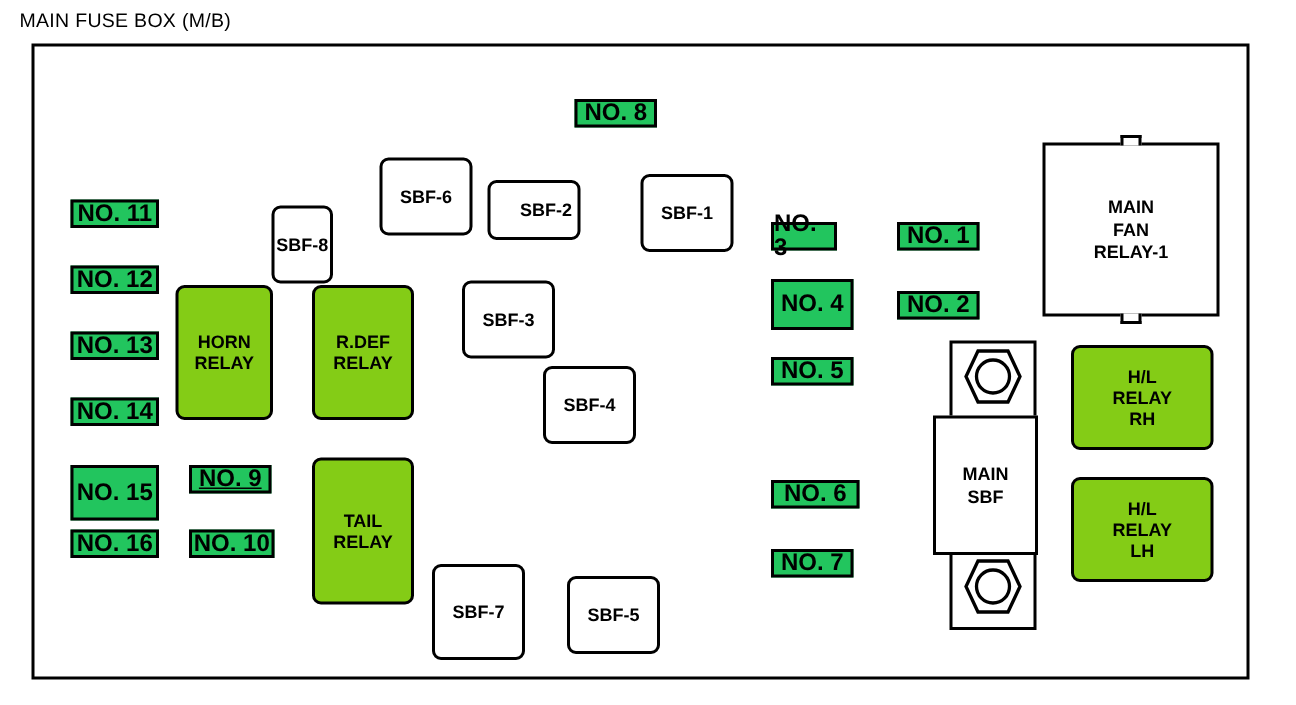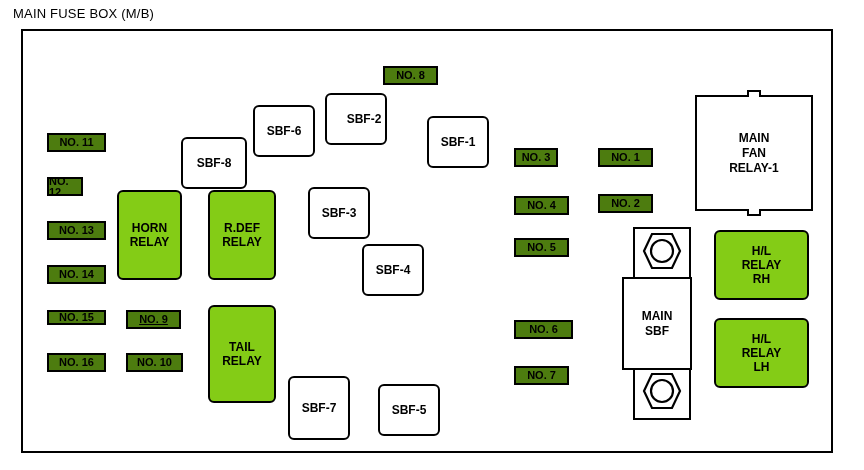--- a/index.html
+++ b/index.html
@@ -42,23 +42,23 @@
     border: 2px solid #000000;
     box-sizing: border-box;
     background: #ffffff;
   }
 
   
   .fuse-plate {
     position: absolute;
     border: 2px solid #000000;
     box-sizing: border-box;
-    background: #4d7c0f;
-    color: #000000;
-    font-size: 11px;
+    background: #22c55e;
+    color: #000000;
+    font-size: 16px;
     font-weight: bold;
     display: flex;
     align-items: center;
     justify-content: center;
     line-height: 1;
     letter-spacing: 0px;
   }
 
   
   .sbf-box {
@@ -158,42 +158,42 @@
 <body>
 
 <div id="canvas">
 
   <div class="title">MAIN FUSE BOX (M/B)</div>
 
   <div class="enclosure"></div>
 
   <div id="fuse-plates-layer">
       <div class="fuse-plate" style="left: 47px; top: 133px; width: 59px; height: 19px;">NO. 11</div>
-      <div class="fuse-plate" style="left: 47px; top: 177px; width: 36px; height: 19px;">NO. 12</div>
+      <div class="fuse-plate" style="left: 47px; top: 177px; width: 59px; height: 19px;">NO. 12</div>
       <div class="fuse-plate" style="left: 47px; top: 221px; width: 59px; height: 19px;">NO. 13</div>
       <div class="fuse-plate" style="left: 47px; top: 265px; width: 59px; height: 19px; text-align: right;">NO. 14</div>
-      <div class="fuse-plate" style="left: 47px; top: 310px; width: 59px; height: 15px;">NO. 15</div>
+      <div class="fuse-plate" style="left: 47px; top: 310px; width: 59px; height: 37px;">NO. 15</div>
       <div class="fuse-plate" style="left: 47px; top: 353px; width: 59px; height: 19px;">NO. 16</div>
       <div class="fuse-plate" style="left: 126px; top: 310px; width: 55px; height: 19px; text-decoration: underline;">NO. 9</div>
       <div class="fuse-plate" style="left: 126px; top: 353px; width: 57px; height: 19px;">NO. 10</div>
       <div class="fuse-plate" style="left: 383px; top: 66px; width: 55px; height: 19px;">NO. 8</div>
       <div class="fuse-plate" style="left: 514px; top: 148px; width: 44px; height: 19px;">NO. 3</div>
-      <div class="fuse-plate" style="left: 514px; top: 196px; width: 55px; height: 19px;">NO. 4</div>
+      <div class="fuse-plate" style="left: 514px; top: 186px; width: 55px; height: 34px;">NO. 4</div>
       <div class="fuse-plate" style="left: 514px; top: 238px; width: 55px; height: 19px;">NO. 5</div>
       <div class="fuse-plate" style="left: 514px; top: 320px; width: 59px; height: 19px;">NO. 6</div>
       <div class="fuse-plate" style="left: 514px; top: 366px; width: 55px; height: 19px;">NO. 7</div>
       <div class="fuse-plate" style="left: 598px; top: 148px; width: 55px; height: 19px;">NO. 1</div>
       <div class="fuse-plate" style="left: 598px; top: 194px; width: 55px; height: 19px;">NO. 2</div>
     </div>
 
   <div id="sbf-layer">
       <div class="sbf-box" style="left: 253px; top: 105px; width: 62px; height: 52px;">SBF-6</div>
-      <div class="sbf-box" style="left: 325px; top: 93px; width: 62px; height: 52px; padding-left: 16px;">SBF-2</div>
+      <div class="sbf-box" style="left: 325px; top: 120px; width: 62px; height: 40px; padding-left: 16px;">SBF-2</div>
       <div class="sbf-box" style="left: 427px; top: 116px; width: 62px; height: 52px;">SBF-1</div>
-      <div class="sbf-box" style="left: 181px; top: 137px; width: 66px; height: 52px;">SBF-8</div>
+      <div class="sbf-box" style="left: 181px; top: 137px; width: 41px; height: 52px;">SBF-8</div>
       <div class="sbf-box" style="left: 308px; top: 187px; width: 62px; height: 52px;">SBF-3</div>
       <div class="sbf-box" style="left: 362px; top: 244px; width: 62px; height: 52px;">SBF-4</div>
       <div class="sbf-box" style="left: 288px; top: 376px; width: 62px; height: 64px;">SBF-7</div>
       <div class="sbf-box" style="left: 378px; top: 384px; width: 62px; height: 52px;">SBF-5</div>
     </div>
 
   <div id="relay-layer">
       <div class="relay-box" style="left: 117px; top: 190px; width: 65px; height: 90px;">
         <span class="ln">HORN</span>
         <span class="ln">RELAY</span>

